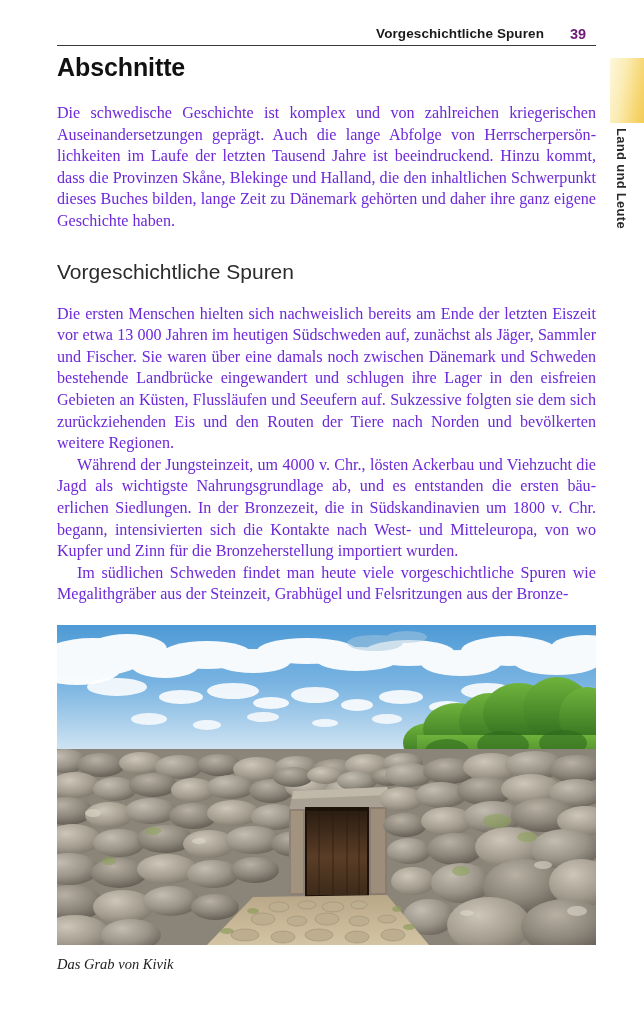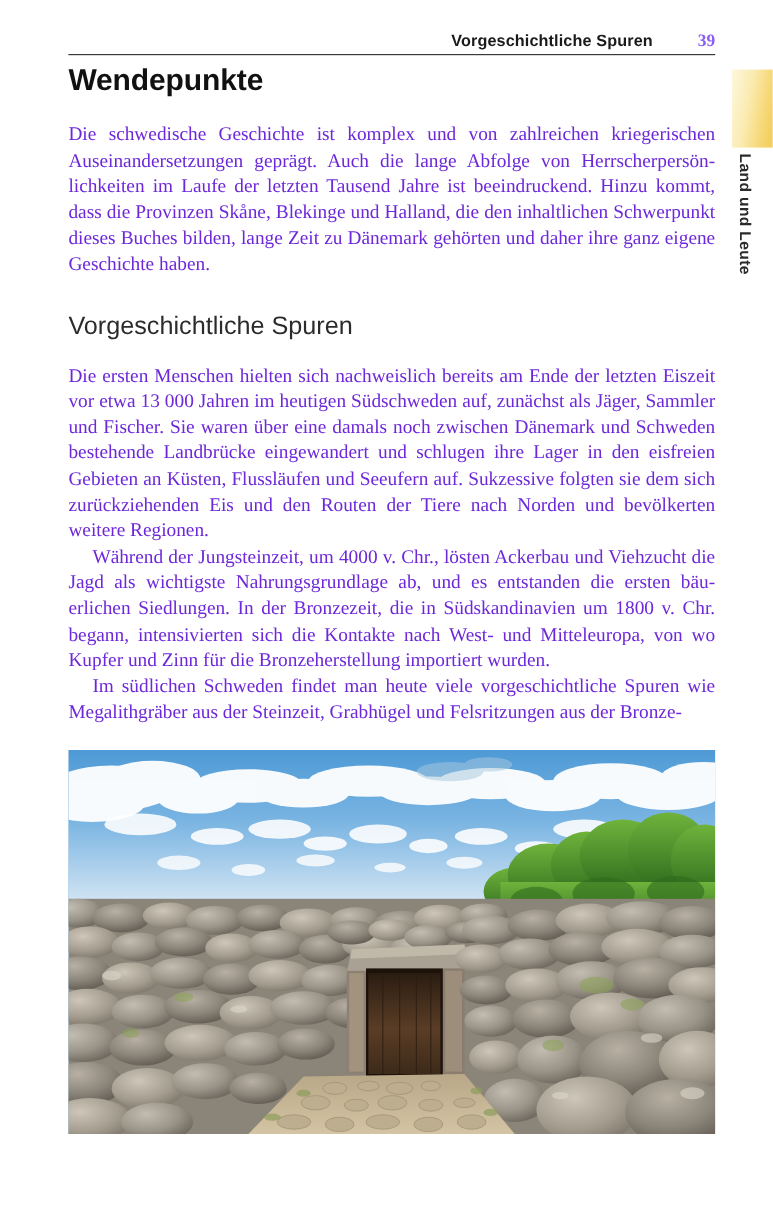--- a/index.html
+++ b/index.html
@@ -37,27 +37,26 @@
   }
   .rh-title {
     font-family: "Liberation Sans", "DejaVu Sans", sans-serif;
     font-size: 13.5px;
     font-weight: bold;
     color: #1a1a1a;
     letter-spacing: 0.1px;
     white-space: nowrap;
   }
   .rh-pageno {
-    font-family: Liberation Serif, serif;
+    font-family: Liberation Sans, sans-serif;
     font-size: 14.5px;
     font-weight: bold;
-    color: #8b5cf6;
+    color: #701a75;
     margin-left: 26px;
     width: 26px;
-    text-align: right;
   }
   .head-rule {
     position: absolute;
     left: 57px;
     top: 45px;
     width: 539px;
     height: 1px;
     background: #3a3a3a;
   }
 
@@ -180,21 +179,21 @@
   </div>
   <div class="head-rule"></div>
 
   <div class="thumb-tab"></div>
   <div class="thumb-label">
     <span>Land und Leute</span>
   </div>
 
   <div class="column">
 
-    <h1 class="chapter-title">Wendepunkte</h1>
+    <h1 class="chapter-title">Abschnitte</h1>
     <div class="gap-after-h1"></div>
 
     <p class="body">Die schwedische Geschichte ist komplex und von zahlreichen kriegerischen Auseinandersetzungen geprägt. Auch die lange Abfolge von Herrscherpersön­lichkeiten im Laufe der letzten Tausend Jahre ist beeindruckend. Hinzu kommt, dass die Provinzen Skåne, Blekinge und Halland, die den inhaltlichen Schwer­punkt dieses Buches bilden, lange Zeit zu Dänemark gehörten und daher ihre ganz eigene Geschichte haben.</p>
 
     <div class="gap-before-h2"></div>
     <h2 class="section-title">Vorgeschichtliche Spuren</h2>
     <div class="gap-after-h2"></div>
 
     <p class="body">Die ersten Menschen hielten sich nachweislich bereits am Ende der letzten Eis­zeit vor etwa 13 000 Jahren im heutigen Südschweden auf, zunächst als Jäger, Sammler und Fischer. Sie waren über eine damals noch zwischen Dänemark und Schweden bestehende Landbrücke eingewandert und schlugen ihre Lager in den eisfreien Gebieten an Küsten, Flussläufen und Seeufern auf. Sukzessive folgten sie dem sich zurückziehenden Eis und den Routen der Tiere nach Norden und bevölkerten weitere Regionen.</p>
     <p class="body indent">Während der Jungsteinzeit, um 4000 v. Chr., lösten Ackerbau und Viehzucht die Jagd als wichtigste Nahrungsgrundlage ab, und es entstanden die ersten bäu­erlichen Siedlungen. In der Bronzezeit, die in Südskandinavien um 1800 v. Chr. begann, intensivierten sich die Kontakte nach West- und Mitteleuropa, von wo Kupfer und Zinn für die Bronzeherstellung importiert wurden.</p>
@@ -447,14 +446,15 @@
       </g>
       <g fill="#8e9d5e" opacity="0.7">
         <ellipse cx="196" cy="286" rx="6" ry="3"></ellipse>
         <ellipse cx="340" cy="284" rx="5" ry="3"></ellipse>
         <ellipse cx="170" cy="306" rx="7" ry="3"></ellipse>
         <ellipse cx="352" cy="302" rx="6" ry="3"></ellipse>
       </g>
     </svg>
   </div>
 
+  <div class="fig-caption">Das Grab von Kivik</div>
 
 </div>
 
 </body></html>

